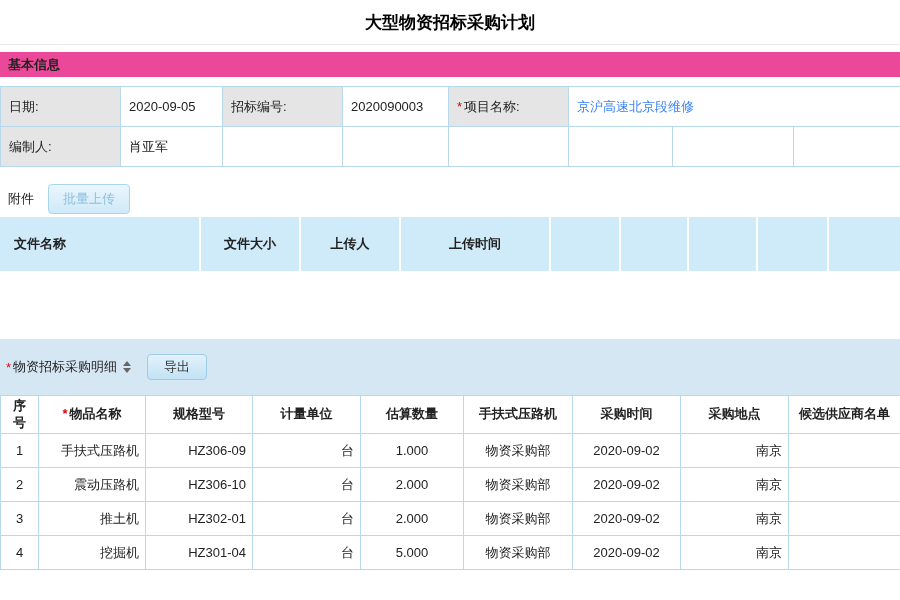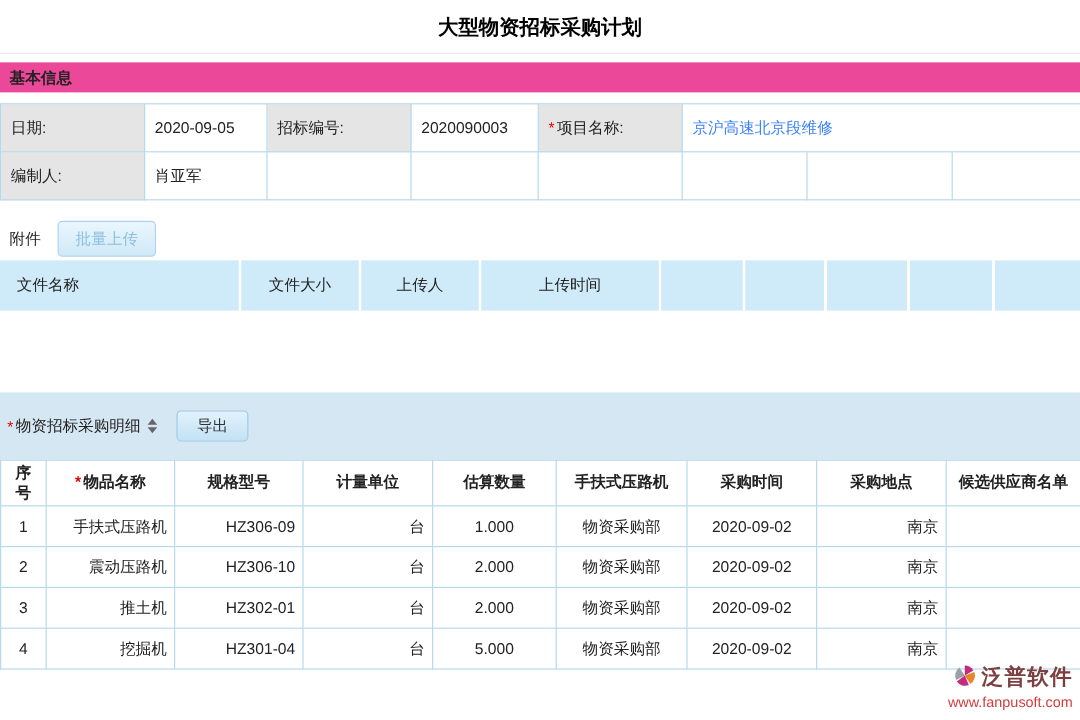--- a/index.html
+++ b/index.html
@@ -14,21 +14,21 @@
   .form-table td.lbl{background:#e5e5e5;text-align:left;padding-right:6px;white-space:nowrap}
   .form-table td.val{background:#fff;text-align:left}
   a.link{color:#3b82f6;cursor:pointer}
   .req{color:#e60000;margin-right:2px}
   .attach-row{margin-top:17px;height:30px;display:flex;align-items:center;padding-left:8px}
   .attach-title{font-weight:normal}
   .btn{font-family:inherit;font-size:13px;border-radius:4px;cursor:pointer}
   .btn-upload{margin-left:14px;padding:5px 14px;background:linear-gradient(#eaf6fd,#cfe9f8);
               border:1px solid #aad4ec;color:#8cc0de}
   .attach-table{width:900px;border-collapse:collapse;table-layout:fixed;margin-top:3px}
-  .attach-table th{background:#cfeaf9;height:42px;font-size:13px;font-weight:normal;text-align:center;
+  .attach-table th{background:#cfeaf9;height:54px;font-size:13px;font-weight:bold;text-align:center;
                    border-right:2px solid #fff;overflow:hidden}
   .attach-table th:first-child{text-align:left;padding-left:14px}
   .attach-table th:last-child{border-right:none}
   .attach-empty{height:68px;background:#fff}
   .detail-bar{height:56px;background:#d6e7f4;display:flex;align-items:center;padding-left:6px}
   .sort-icon{display:inline-flex;flex-direction:column;row-gap:2px;margin-left:6px;cursor:pointer}
   .sort-icon i{display:block;width:0;height:0;border-left:4px solid transparent;border-right:4px solid transparent}
   .sort-icon .up{border-bottom:5px solid #666}
   .sort-icon .down{border-top:5px solid #666}
   .btn-export{margin-left:16px;padding:3px 16px;background:linear-gradient(#e2f2fc,#c2e2f4);
@@ -204,28 +204,14 @@
         <td class="l">台</td>
         <td class="c">5.000</td>
         <td class="c">物资采购部</td>
         <td class="c">2020-09-02</td>
         <td class="l">南京</td>
         <td class="l"></td>
       </tr>
     </tbody>
   </table>
 
-  <div class="watermark">
-    <div class="wm-top">
-      <span>
-        <svg width="20" height="20" viewBox="0 0 24 24">
-          <path d="M12 12 L12 2 A10 10 0 0 1 20.5 7 Z" fill="#c52a7e"></path>
-          <path d="M12 12 L21.5 8.5 A10 10 0 0 1 17.5 20.5 Z" fill="#e8862c"></path>
-          <path d="M12 12 L16 21.5 A10 10 0 0 1 4 18 Z" fill="#c52a7e"></path>
-          <path d="M12 12 L3.5 16.5 A10 10 0 0 1 6.5 4 Z" fill="#9aa0a6"></path>
-        </svg>
-      </span>
-      <span class="wm-brand">泛普软件</span>
-    </div>
-    <div class="wm-url">www.fanpusoft.com</div>
-  </div>
 
 </div>
 
 </body></html>

